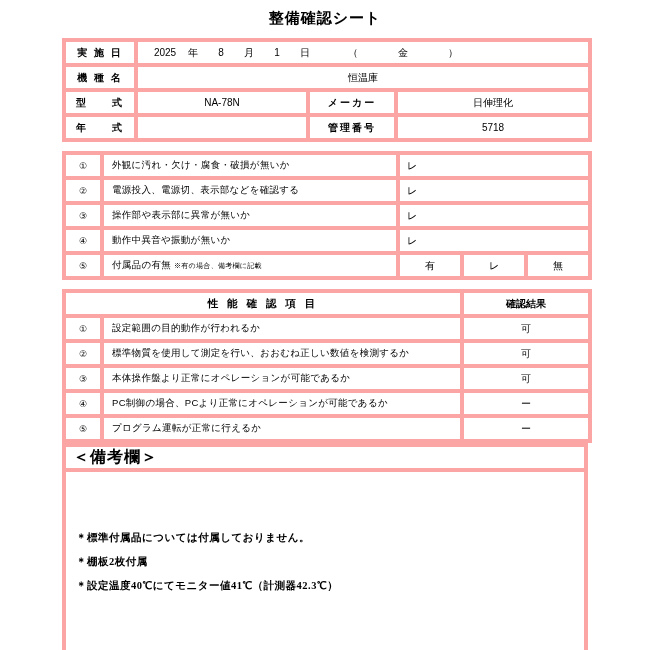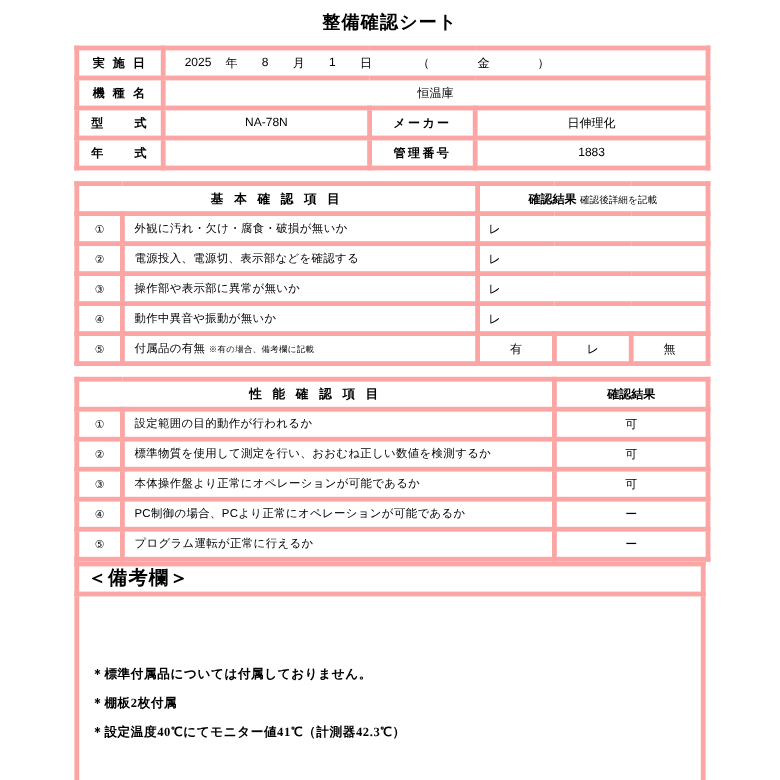--- a/index.html
+++ b/index.html
@@ -173,43 +173,36 @@
       <tr>
         <td class="lbl">型　　式</td>
         <td class="val">NA-78N</td>
         <td class="lbl">メーカー</td>
         <td class="val">日伸理化</td>
       </tr>
       <tr>
         <td class="lbl">年　　式</td>
         <td class="val"></td>
         <td class="lbl">管理番号</td>
-        <td class="val">1883</td>
+        <td class="val">5718</td>
       </tr>
     </tbody>
   </table>
 
   <div class="spacer"></div>
 
   <table>
     <colgroup>
       <col style="width:38px">
       <col style="width:296px">
       <col style="width:64px">
       <col style="width:64px">
       <col style="width:64px">
     </colgroup>
     <tbody>
-      <tr>
-        <td class="sec-head" colspan="2">基 本 確 認 項 目</td>
-        <td class="sec-head-sub" colspan="3">
-          <span>確認結果</span>
-          <span class="sub-note">確認後詳細を記載</span>
-        </td>
-      </tr>
       <tr>
         <td class="idx">①</td>
         <td class="item-text">外観に汚れ・欠け・腐食・破損が無いか</td>
         <td class="check left" colspan="3">レ</td>
       </tr>
       <tr>
         <td class="idx">②</td>
         <td class="item-text">電源投入、電源切、表示部などを確認する</td>
         <td class="check left" colspan="3">レ</td>
       </tr>

